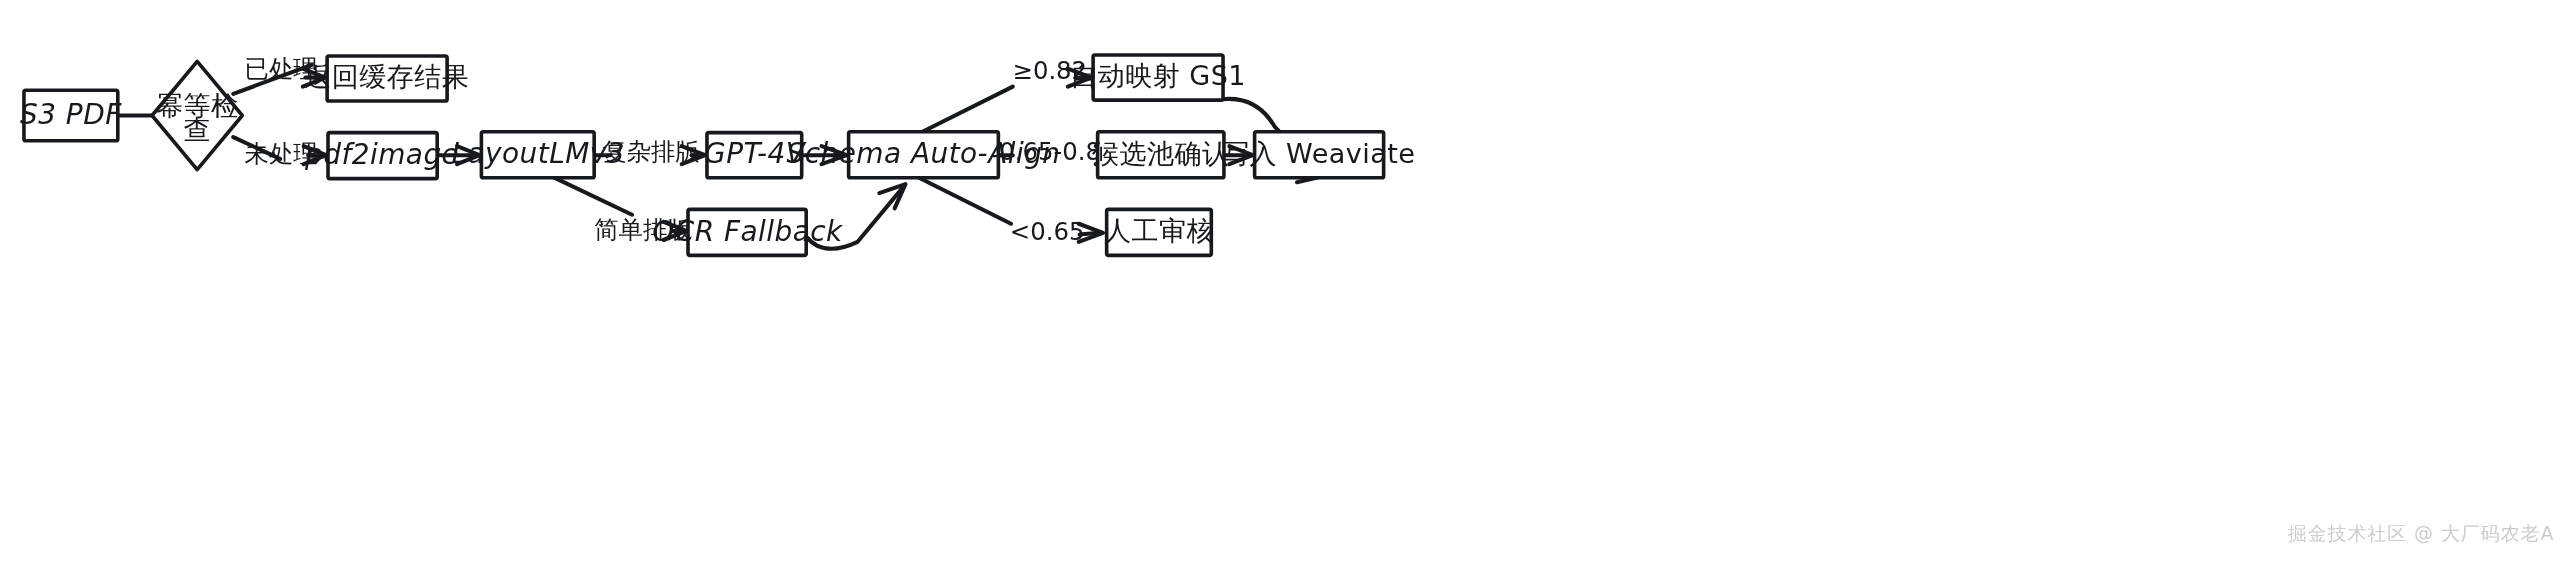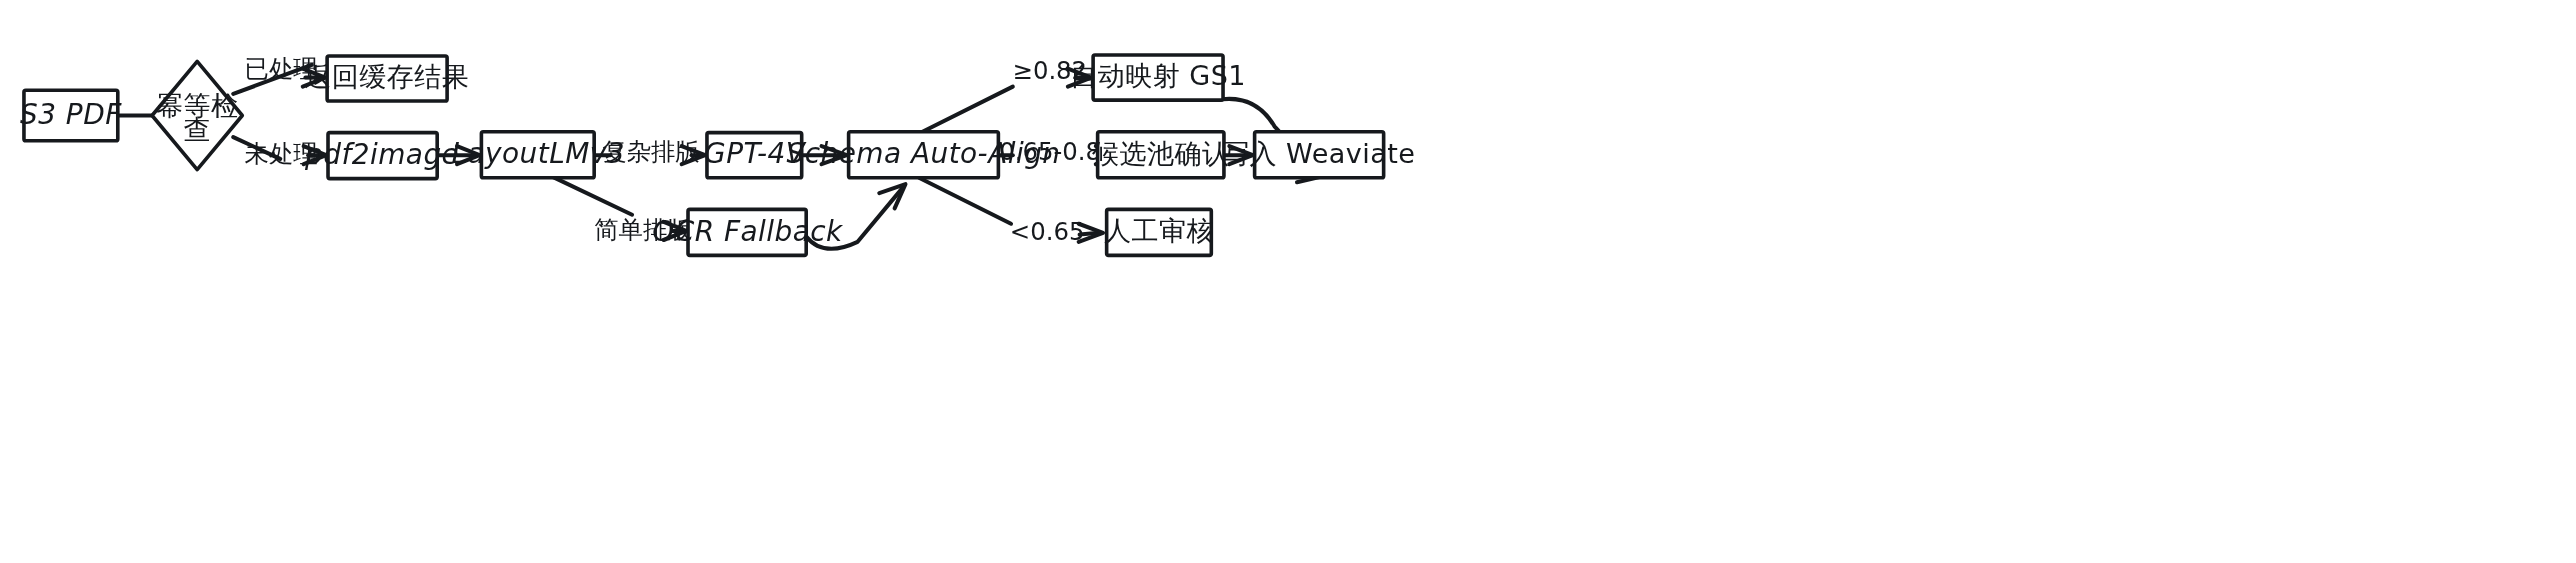--- a/index.html
+++ b/index.html
@@ -216,15 +216,16 @@
       <text class="node-label" x="1284" y="258" font-size="20">人工审核</text>
     </g>
 
     <g>
       <rect class="node-shape" x="1390" y="146" width="143" height="51" rx="2"></rect>
       <text class="node-label" x="1461" y="172" font-size="20">写入 Weaviate</text>
     </g>
 
   </svg>
 
+  <div class="watermark">掘金技术社区 @ 大厂码农老A</div>
 
 </div>
 
 
 </body></html>

